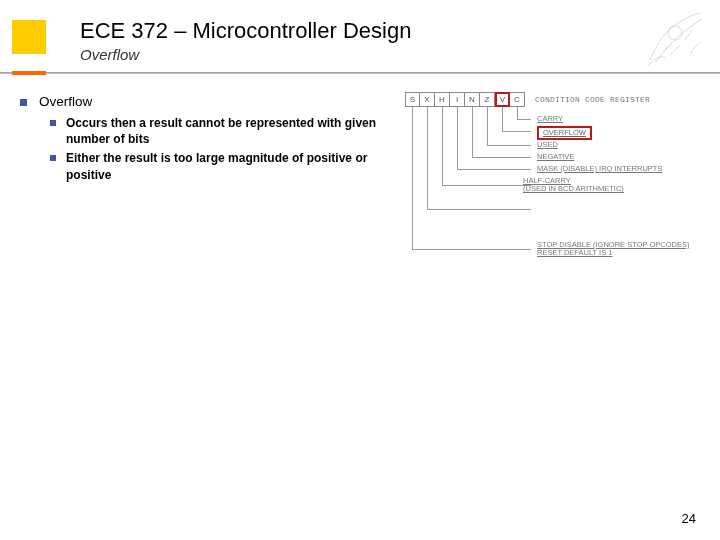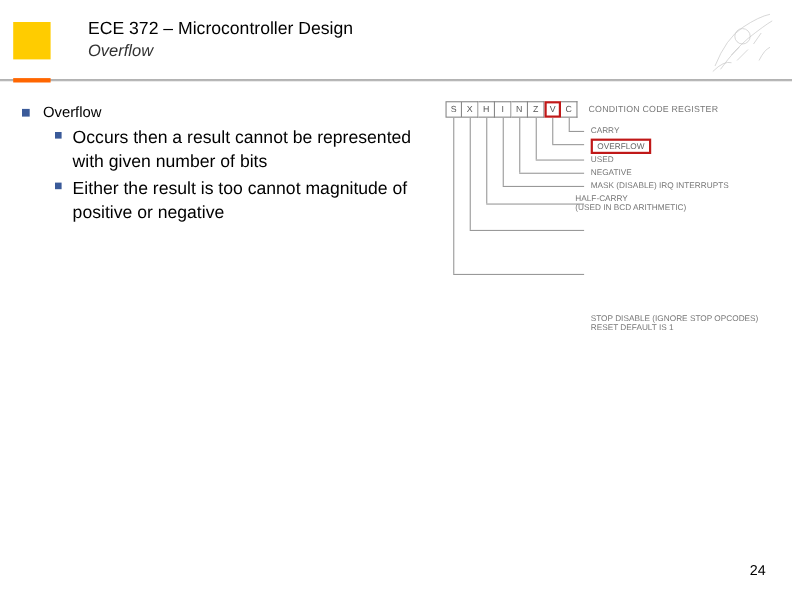--- a/index.html
+++ b/index.html
@@ -20,21 +20,21 @@
     background: #ffcc00;
     z-index: 1;
   }
   .title-area {
     position: absolute;
     left: 0;
     top: 10px;
     width: 720px;
   }
   .title {
-    font-size: 16px;
+    font-size: 22px;
     font-weight: 400;
     color: #000;
     margin-left: 80px;
     margin-top: 8px;
   }
   .subtitle {
     font-size: 15px;
     font-style: italic;
     color: #333;
     margin-left: 80px;
@@ -77,21 +77,21 @@
   .l2 { display: flex; align-items: flex-start; margin-left: 30px; margin-bottom: 3px; }
   .bullet-sq {
     width: 7px; height: 7px; background: #3a5a99; flex: 0 0 auto;
     margin-top: 5px; margin-right: 12px;
   }
   .bullet-sq-sm {
     width: 6px; height: 6px; background: #3a5a99; flex: 0 0 auto;
     margin-top: 5px; margin-right: 10px;
   }
   .l1-text { font-size: 13.5px; font-weight: 400; }
-  .l2-text { font-size: 16px; line-height: 1.35; }
+  .l2-text { font-size: 12px; line-height: 1.35; font-weight: bold; }
 
   .diagram {
     position: absolute;
     left: 405px;
     top: 92px;
     width: 300px;
     font-family: Arial, sans-serif;
     font-size: 8px;
     color: #666;
   }
@@ -100,37 +100,38 @@
     width: 15px; height: 15px;
     border: 1px solid #888;
     text-align: center;
     line-height: 14px;
     font-size: 8px;
     color: #555;
     background: #fff;
   }
   .reg-cell + .reg-cell { border-left: none; }
   .reg-cell.hl { border: 2px solid #c01818; line-height: 12px; position: relative; z-index: 3; }
-  .reg-label { margin-left: 10px; font-size: 8px; color: #777; letter-spacing: 0.2px; }
+  .reg-label { margin-left: 10px; font-size: 8px; color: #777; letter-spacing: 0.2px; font-family: Liberation Mono, monospace; }
   .wires {
     position: relative;
     margin-top: 0;
     height: 180px;
   }
   .wire-row {
     position: absolute;
     display: flex;
     align-items: center;
   }
   .wire-row .desc {
     font-size: 7.5px;
     color: #777;
     line-height: 1.1;
     margin-left: 6px;
     white-space: pre-line;
+    text-decoration: underline;
   }
   .desc.hl-box {
     border: 2px solid #c01818;
     padding: 1px 4px;
     color: #666;
   }
   .vline {
     position: absolute;
     width: 1px;
     background: #999;
@@ -175,21 +176,21 @@
   <div class="l1">
     <div class="bullet-sq"></div>
     <div class="l1-text">Overflow</div>
   </div>
   <div class="l2">
     <div class="bullet-sq-sm"></div>
     <div class="l2-text">Occurs then a result cannot be represented with given number of bits</div>
   </div>
   <div class="l2">
     <div class="bullet-sq-sm"></div>
-    <div class="l2-text">Either the result is too cannot magnitude of positive or negative</div>
+    <div class="l2-text">Either the result is too large magnitude of positive or positive</div>
   </div>
 </div>
 
 <div class="diagram">
   <div class="reg-row">
     <div class="reg-cell">S</div>
     <div class="reg-cell">X</div>
     <div class="reg-cell">H</div>
     <div class="reg-cell">I</div>
     <div class="reg-cell">N</div>
@@ -230,20 +231,20 @@
     <div class="wire-row" style="left:126px; top:46px;text-align:center;">
       <div class="desc">NEGATIVE</div>
     </div>
     <div class="wire-row" style="left:126px; top:58px;justify-content:center;">
       <div class="desc">MASK (DISABLE) IRQ INTERRUPTS</div>
     </div>
     <div class="wire-row" style="left:112px; top:70px;">
       <div class="desc">HALF-CARRY
 (USED IN BCD ARITHMETIC)</div>
     </div>
-    <div class="wire-row" style="left:126px; top:134px;margin-top:45px;">
+    <div class="wire-row" style="left:126px; top:134px;">
       <div class="desc">STOP DISABLE (IGNORE STOP OPCODES)
 RESET DEFAULT IS 1</div>
     </div>
   </div>
 </div>
 
 <div class="page-num">24</div>
 
 </body></html>

